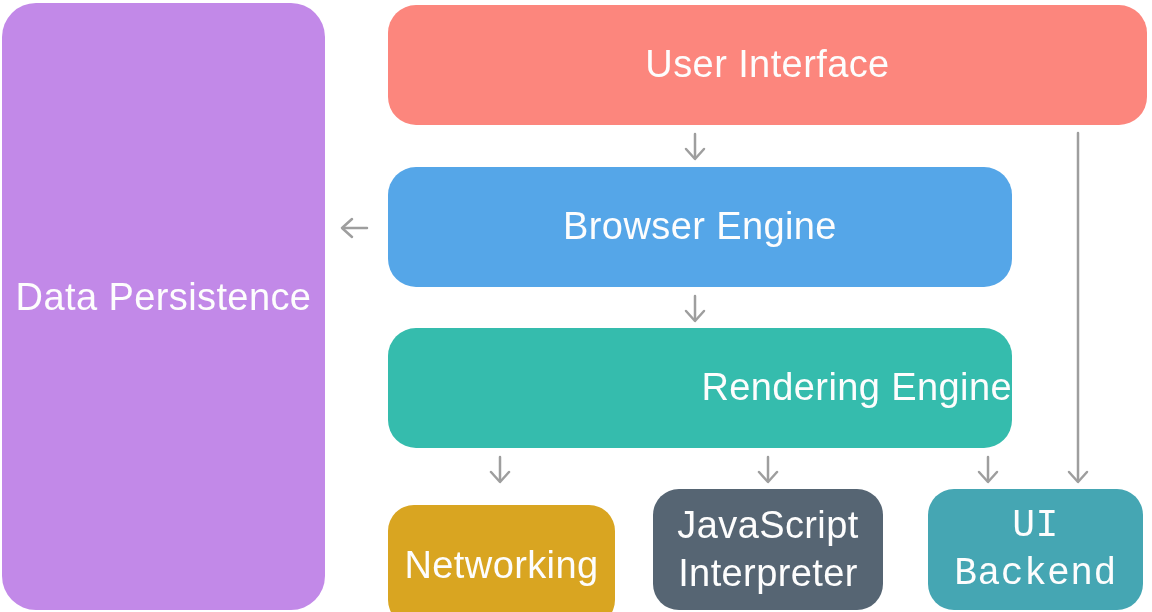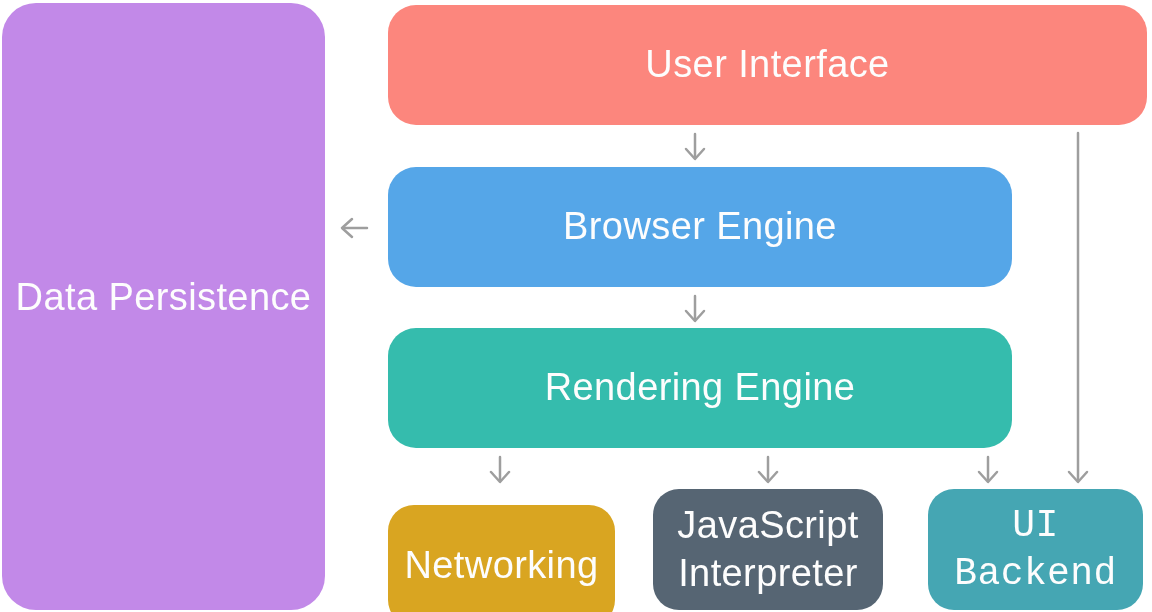--- a/index.html
+++ b/index.html
@@ -18,21 +18,21 @@
     text-align: center;
     color: #fdfdfd;
     font-size: 38px;
     letter-spacing: 0.4px;
     line-height: 1.25;
     box-sizing: border-box;
   }
   #node-data-persistence { left: 2px;   top: 3px;   width: 323px; height: 607px; border-radius: 34px; padding-bottom: 18px; }
   #node-user-interface   { left: 388px; top: 5px;   width: 759px; height: 120px; border-radius: 28px; }
   #node-browser-engine   { left: 388px; top: 167px; width: 624px; height: 120px; border-radius: 28px; }
-  #node-rendering-engine { left: 388px; top: 328px; width: 624px; height: 120px; border-radius: 28px; }
+  #node-rendering-engine { left: 388px; top: 328px; width: 624px; height: 120px; border-radius: 28px; justify-content: flex-end; }
   #node-networking       { left: 388px; top: 505px; width: 227px; height: 121px; border-radius: 26px; }
   #node-js-interpreter   { left: 653px; top: 489px; width: 230px; height: 121px; border-radius: 26px; padding: 16px 18px; }
   #node-ui-backend       { left: 928px; top: 489px; width: 215px; height: 121px; border-radius: 26px; }
   #arrow-layer {
     position: absolute; left: 0; top: 0;
     width: 1152px; height: 612px;
     pointer-events: none;
   }
 </style>
 </head>

